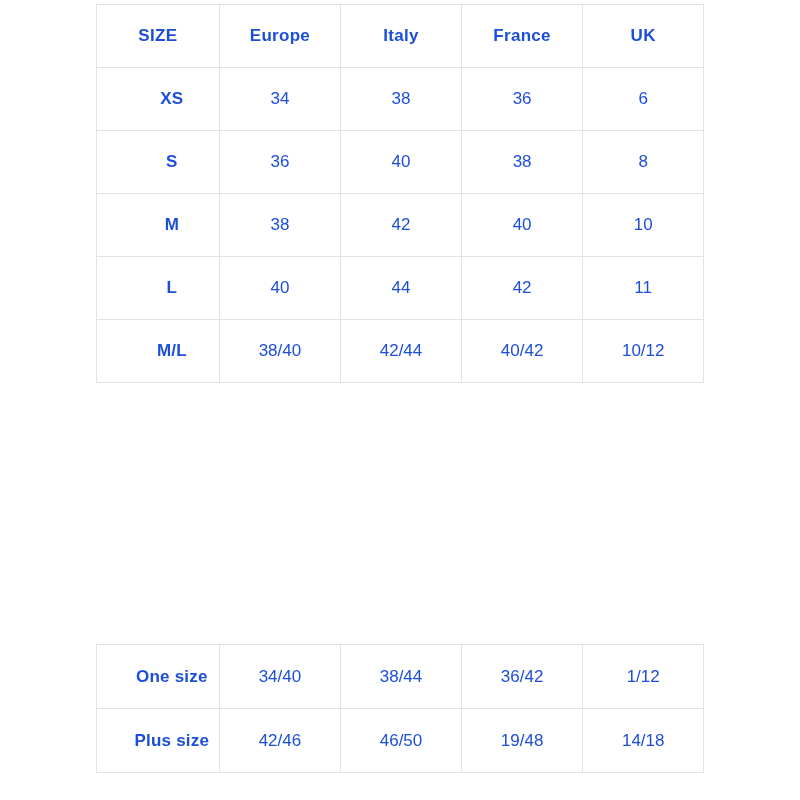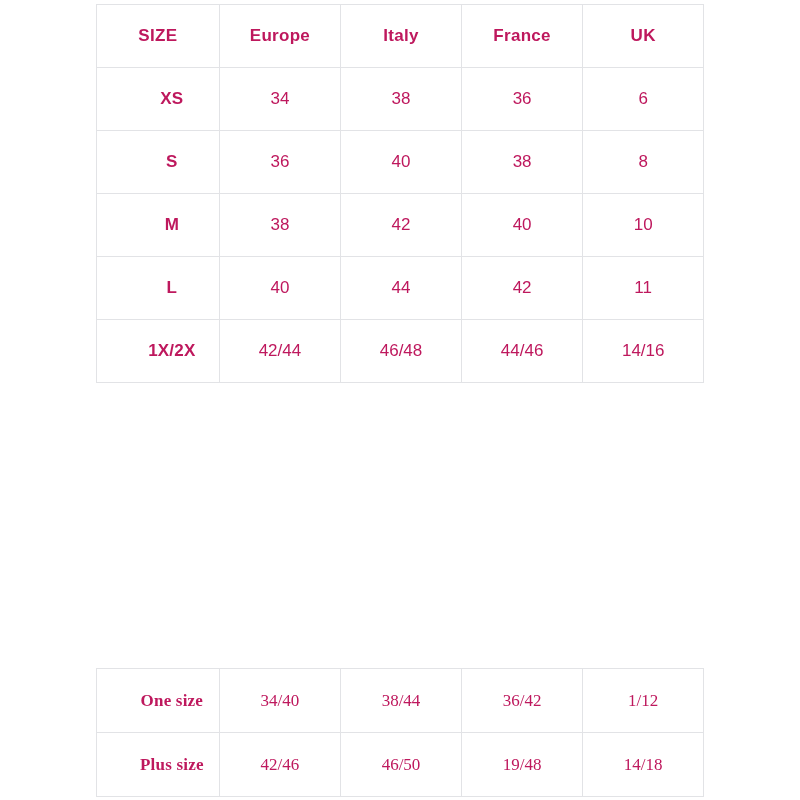--- a/index.html
+++ b/index.html
@@ -19,37 +19,37 @@
     overflow: hidden;
   }
   .size-table {
     position: absolute;
     left: 96px;
     width: 608px;
     border-collapse: collapse;
     table-layout: fixed;
   }
   #main-table { top: 4px; }
-  #secondary-table { top: 668px; font-family: Liberation Serif, serif; }
+  #secondary-table { top: 644px; }
 
   .size-table col.c0 { width: 118px; }
   .size-table col.c1 { width: 117px; }
   .size-table col.c2 { width: 116px; }
   .size-table col.c3 { width: 117px; }
   .size-table col.c4 { width: 116px; }
 
   .size-table td,
   .size-table th {
     border: 1px solid #e2e3e6;
     height: 62px;
     text-align: center;
     vertical-align: middle;
     font-size: 17px;
     font-weight: 400;
-    color: #be185d;
+    color: #1d4ed8;
     padding: 0;
   }
   .size-table th {
     font-weight: 700;
     font-size: 17px;
     letter-spacing: 0.3px;
   }
   .size-table td.rowhead {
     font-weight: 700;
     font-size: 17px;
@@ -104,25 +104,25 @@
         <td>10</td>
       </tr>
       <tr>
         <td class="rowhead">L</td>
         <td>40</td>
         <td>44</td>
         <td>42</td>
         <td>11</td>
       </tr>
       <tr>
-        <td class="rowhead">1X/2X</td>
+        <td class="rowhead">M/L</td>
+        <td>38/40</td>
         <td>42/44</td>
-        <td>46/48</td>
-        <td>44/46</td>
-        <td>14/16</td>
+        <td>40/42</td>
+        <td>10/12</td>
       </tr>
     </tbody>
   </table>
 
   <table class="size-table" id="secondary-table">
     <colgroup>
       <col class="c0">
         <col class="c1">
         <col class="c2">
         <col class="c3">

